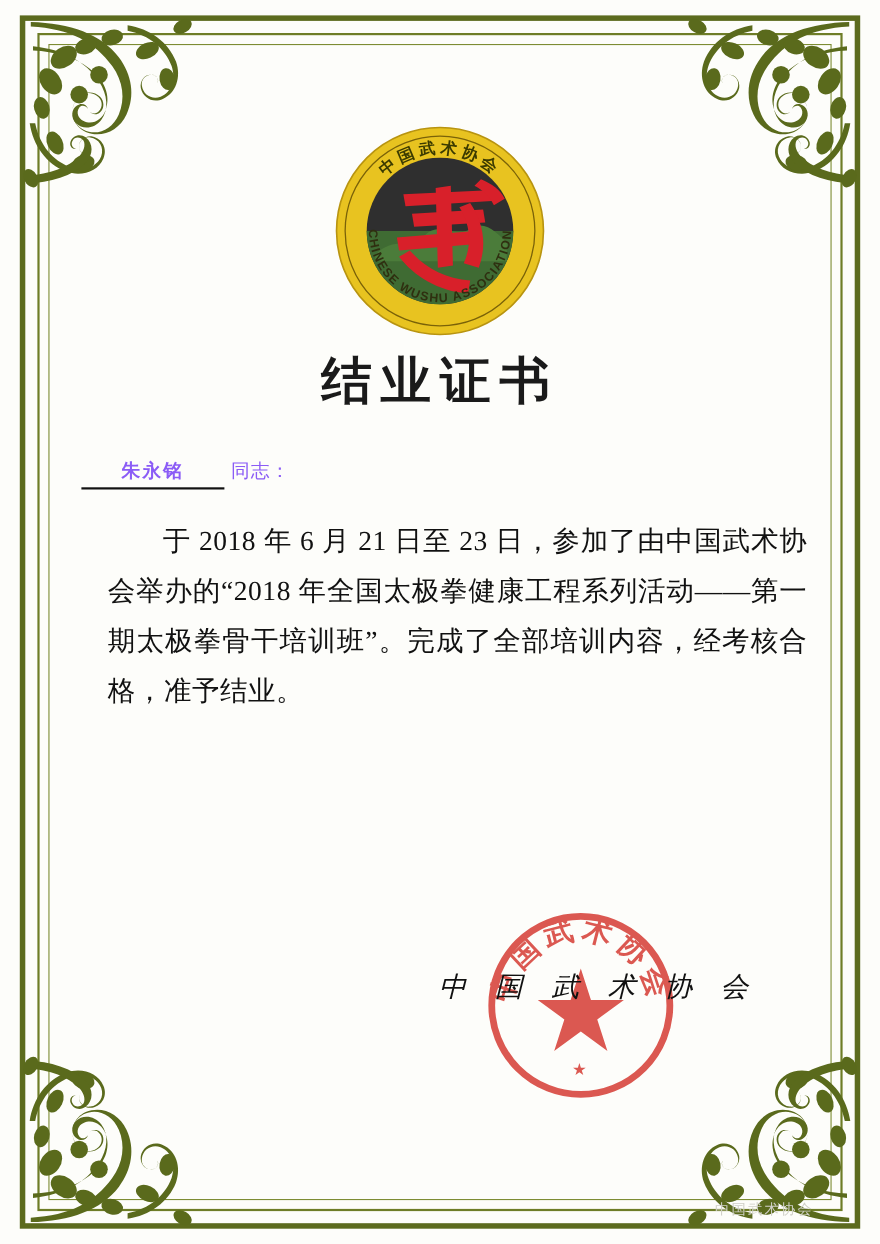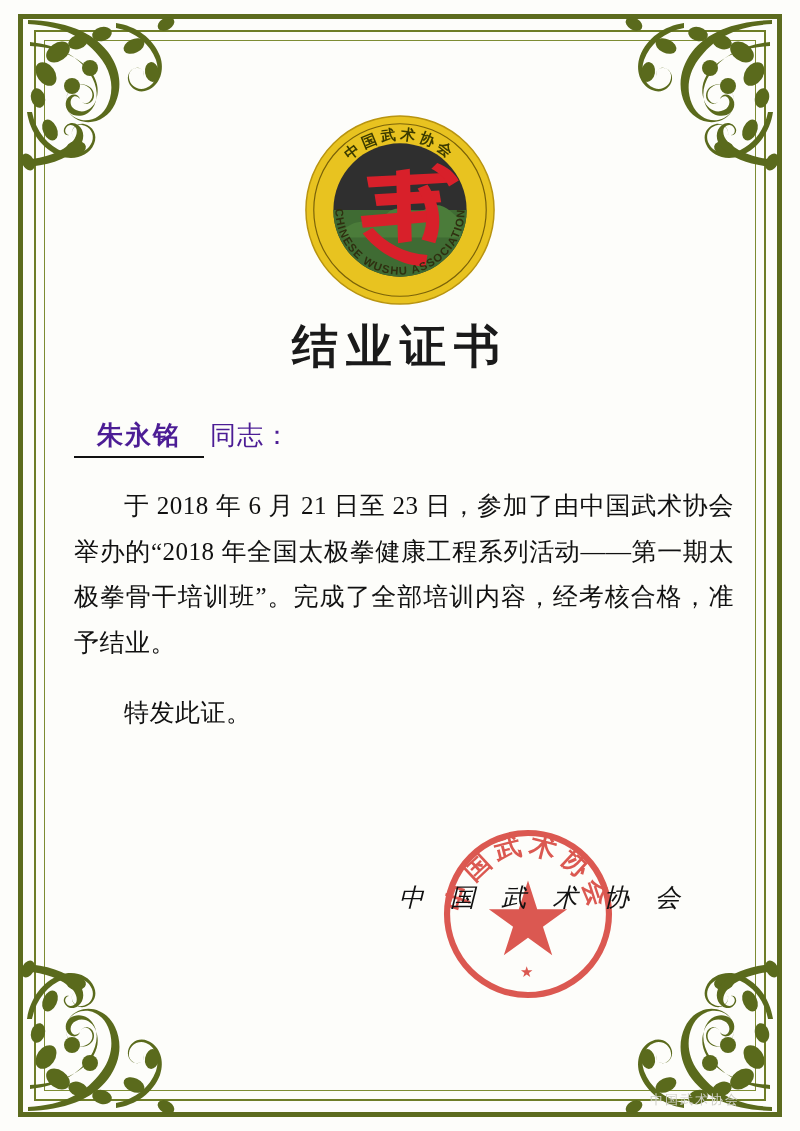--- a/index.html
+++ b/index.html
@@ -93,22 +93,22 @@
   }
 
   
   .body-area {
     position: absolute;
     left: 74px;
     right: 66px;
     top: 416px;
   }
   .salutation {
-    font-size: 26px;
-    color: #4c1d95;
+    font-size: 17px;
+    color: #8b5cf6;
     margin-bottom: 14px;
     line-height: 1.5;
     white-space: nowrap;
   }
   .name {
     display: inline-block;
     min-width: 118px;
     text-align: center;
     border-bottom: 2px solid #111;
     padding: 0 6px 1px 6px;
@@ -119,20 +119,21 @@
     margin-left: 6px;
     letter-spacing: 1px;
   }
   .para {
     font-size: 25px;
     color: #111;
     line-height: 1.82;
     text-align: justify;
     text-indent: 2em;
     letter-spacing: 0.5px;
+    margin-left: 24px;
   }
   .para + .para { margin-top: 2px; }
 
   
   .signature {
     position: absolute;
     right: 110px;
     top: 876px;
     text-align: center;
     font-size: 25px;
@@ -306,21 +307,20 @@
     </div>
   </div>
 
   <div class="title">结业证书</div>
 
   <div class="body-area">
     <div class="salutation">
       <span class="name">朱永铭</span><span class="comrade">同志：</span>
     </div>
     <p class="para">于 2018 年 6 月 21 日至 23 日，参加了由中国武术协会举办的“2018 年全国太极拳健康工程系列活动——第一期太极拳骨干培训班”。完成了全部培训内容，经考核合格，准予结业。</p>
-    <p class="para">特发此证。</p>
   </div>
 
   <div class="seal">
     <svg viewBox="0 0 200 200" xmlns="http://www.w3.org/2000/svg">
       <defs>
         <path id="sealArc" d="M 28 104 A 72 72 0 0 1 172 104"></path>
       </defs>
       <circle cx="100" cy="100" r="92" fill="none" stroke="#d4352c" stroke-width="7"></circle>
       <text font-family="DejaVu Serif, serif" font-size="30" font-weight="bold" fill="#d4352c" letter-spacing="6">
         <textPath href="#sealArc" startOffset="50%" text-anchor="middle">中国武术协会</textPath>

